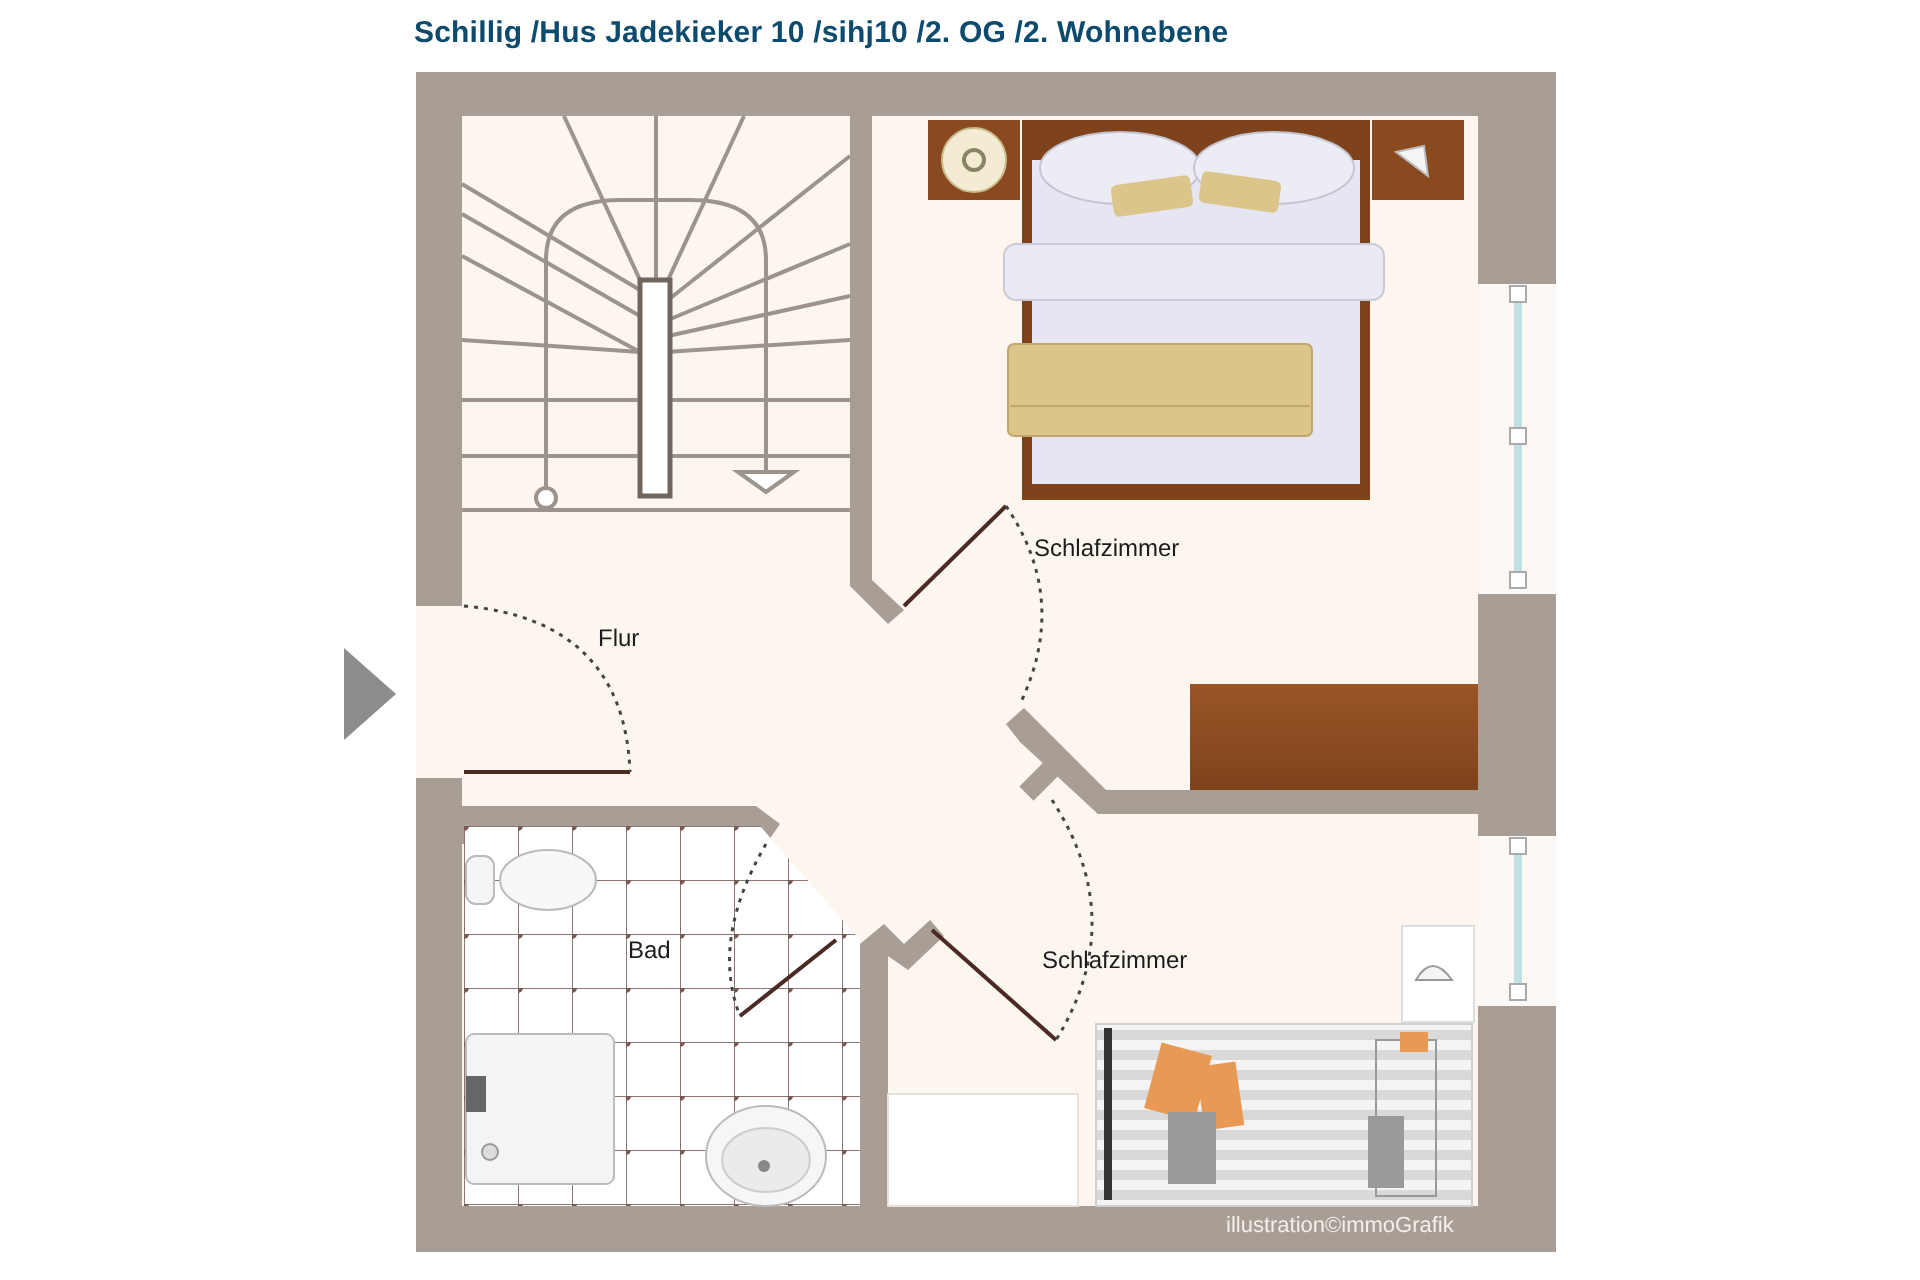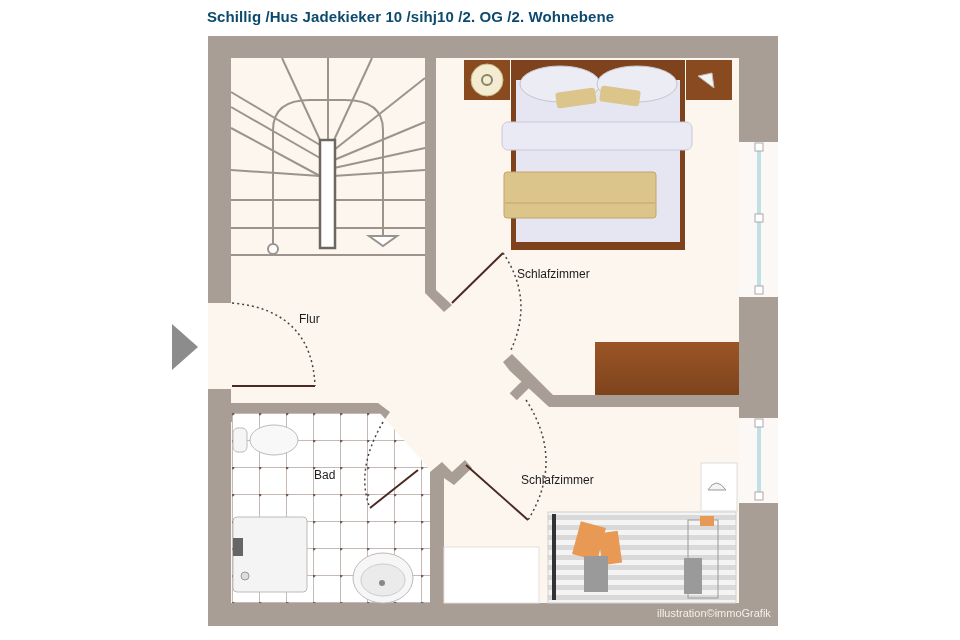--- a/index.html
+++ b/index.html
@@ -1,20 +1,20 @@
 <!DOCTYPE html>
 <html><head>
 <meta charset="utf-8">
 <style>
   html, body { margin: 0; padding: 0; background: #ffffff; }
   body { width: 960px; height: 640px; position: relative; overflow: hidden; font-family: "Liberation Sans", sans-serif; }
   .title { position: absolute; left: 207px; top: 8px; font-size: 15px; font-weight: bold; color: #0c4a6e; letter-spacing: 0.1px; }
   .plan { position: absolute; left: 0; top: 0; }
   .room-label { position: absolute; font-size: 12px; color: #1c1c1c; }
-  .credit { position: absolute; left: 613px; top: 607px; font-size: 11px; color: #f4efe9; margin-left: 44px; }
+  .credit { position: absolute; left: 613px; top: 607px; font-size: 11px; color: #f4efe9; }
   .entry-arrow { position: absolute; left: 172px; top: 324px; width: 0; height: 0; border-top: 23px solid transparent; border-bottom: 23px solid transparent; border-left: 26px solid #8c8c8c; }
 </style>
 </head>
 <body>
 
 <div class="title">Schillig /Hus Jadekieker 10 /sihj10 /2. OG /2. Wohnebene</div>
 
 <svg class="plan" width="960" height="640" viewBox="0 0 960 640">
   <defs>
     <pattern id="tiles" x="232" y="413" width="27" height="27" patternUnits="userSpaceOnUse">

